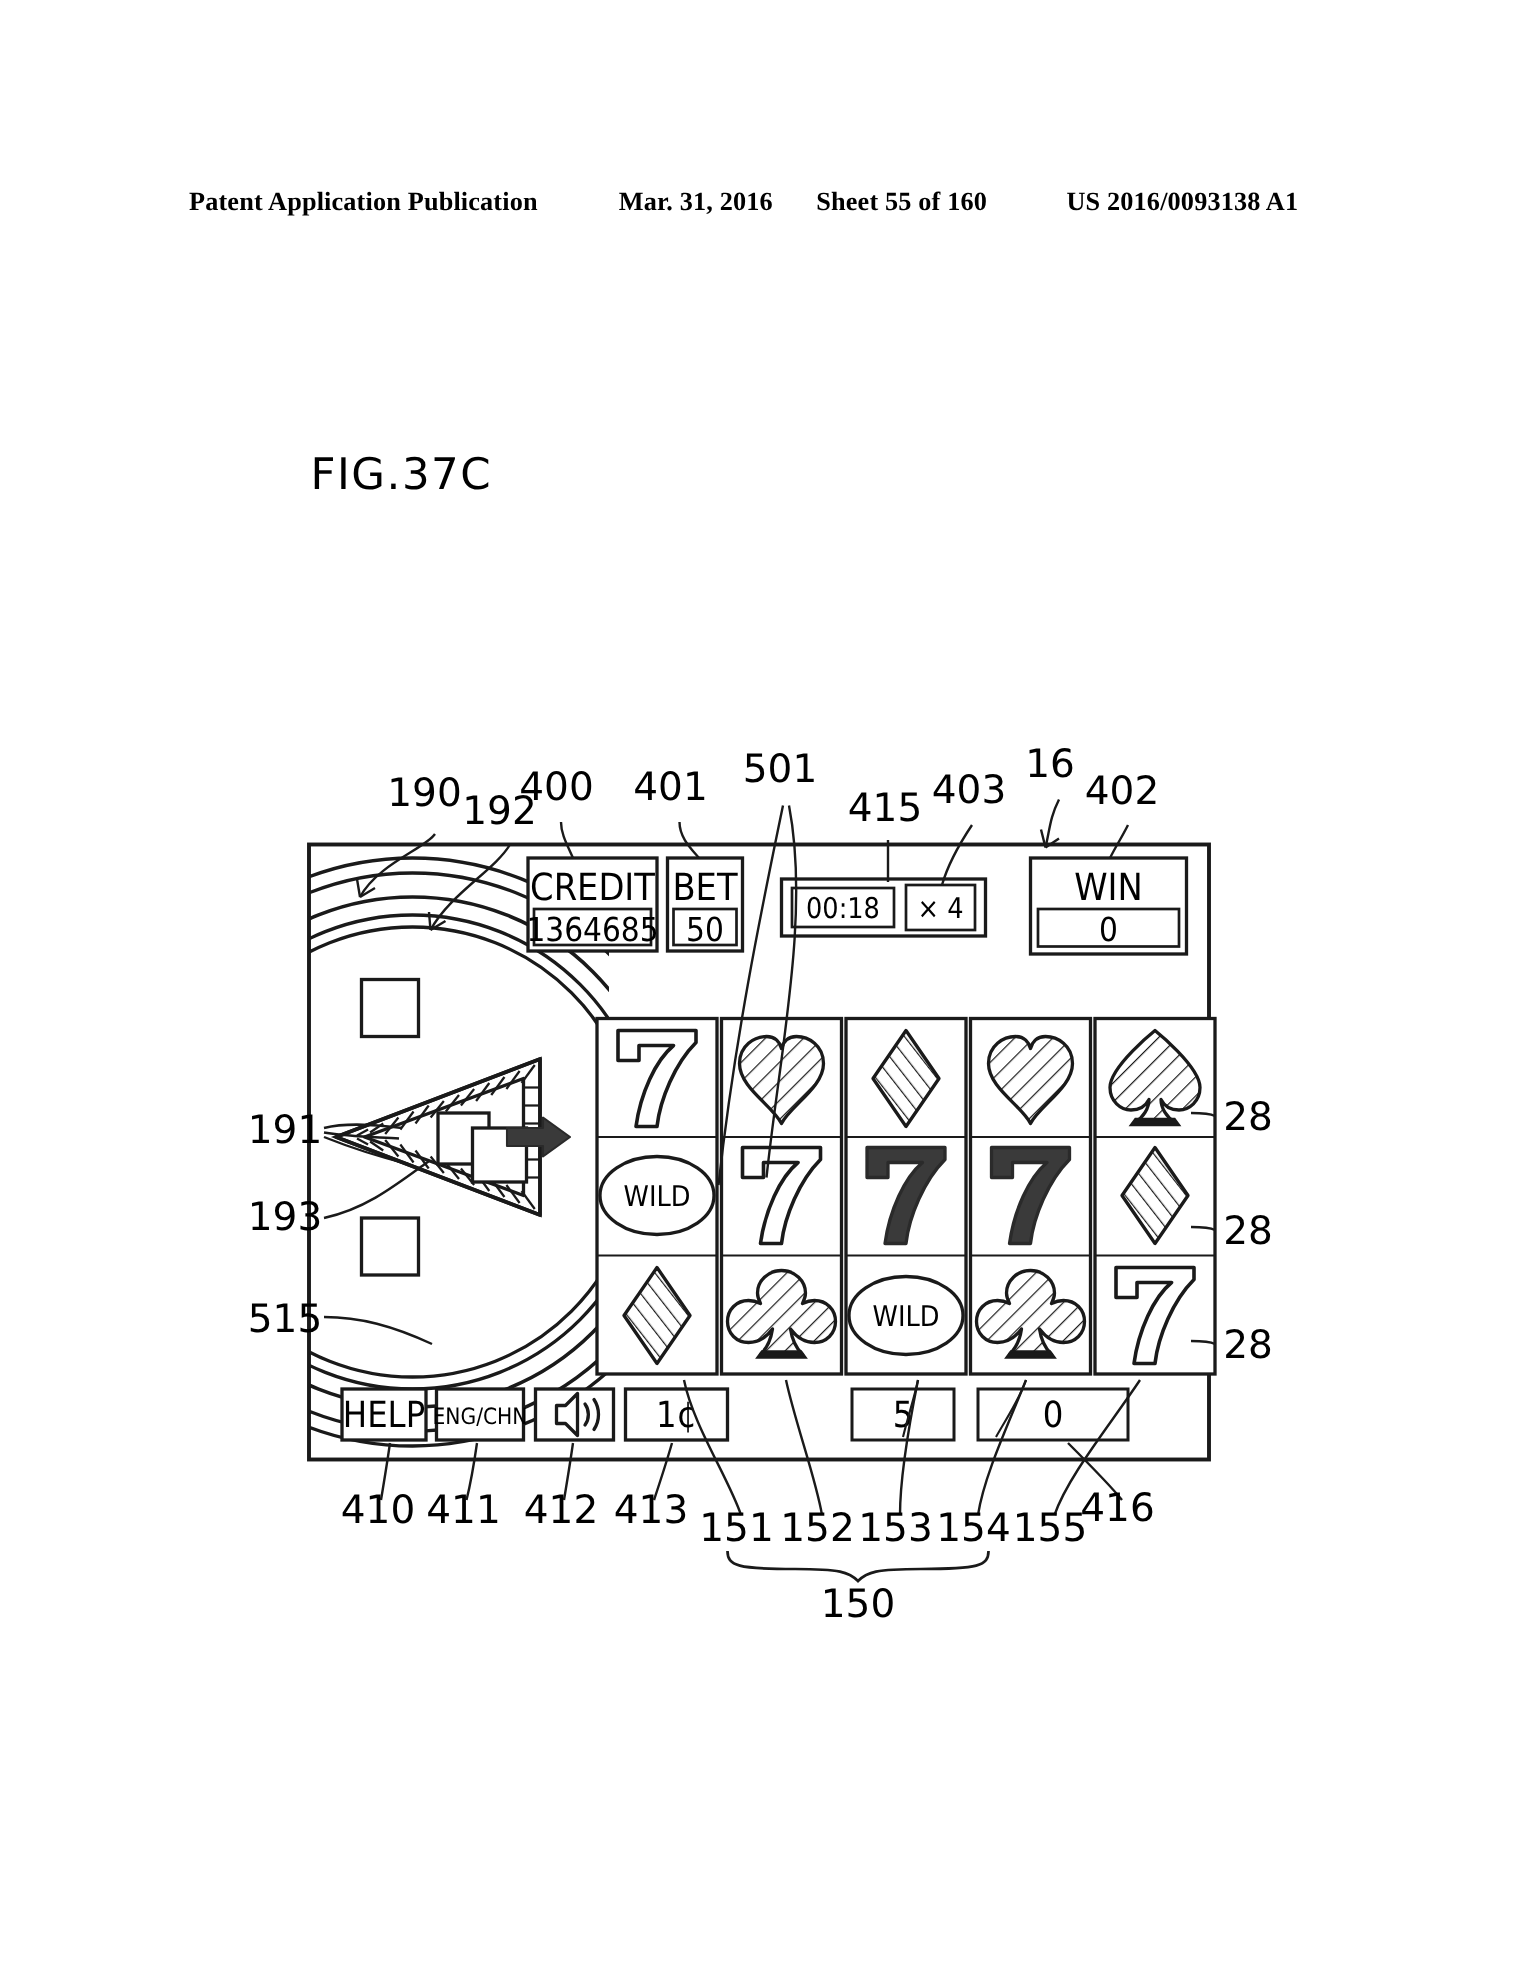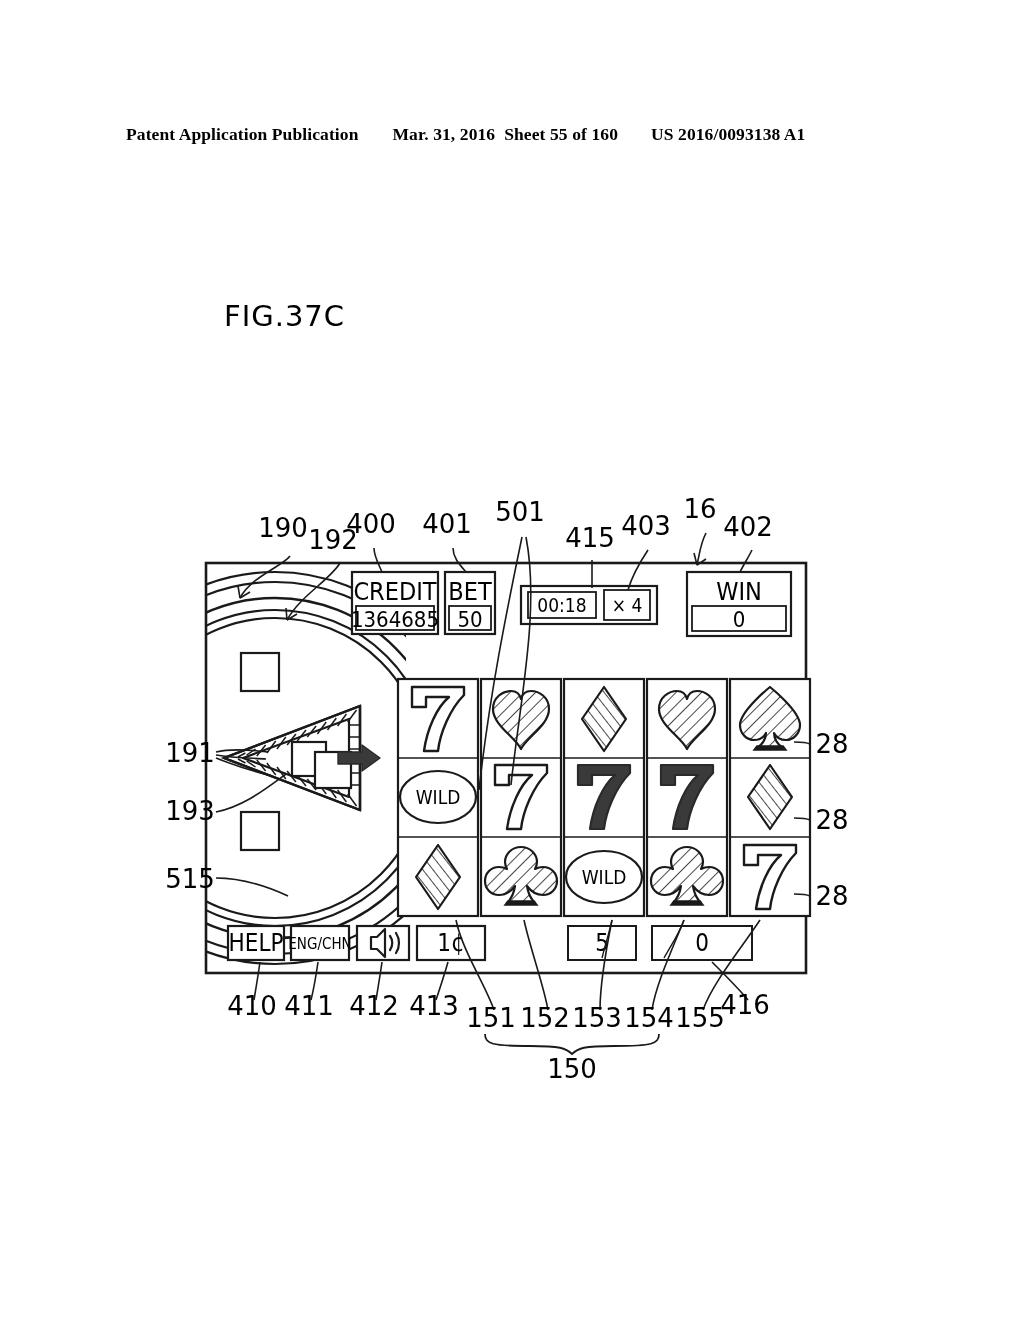--- a/index.html
+++ b/index.html
@@ -22,31 +22,32 @@
     left: 126px;
     width: 772px;
     height: 24px;
     font-family: "Liberation Serif", serif;
     font-weight: bold;
     font-size: 17.5px;
     color: #000;
     display: flex;
     align-items: baseline;
     letter-spacing: 0.1px;
+    gap: 20px;
   }
   #patent-header .h-pub { white-space: nowrap; }
   #patent-header .h-date { white-space: nowrap; margin-left: 34px; }
   #patent-header .h-sheet { white-space: nowrap; margin-left: 9px; text-align: center; }
   #patent-header .h-num { white-space: nowrap; margin-left: 33px; margin-top: 38px; }
 
   
   #fig-label {
     position: absolute;
     top: 299px;
-    left: 224px;
+    left: 207px;
     font-family: "DejaVu Sans", sans-serif;
     font-size: 29px;
     letter-spacing: 1px;
     color: #000;
   }
 
   
   #drawing {
     position: absolute;
     top: 0;

